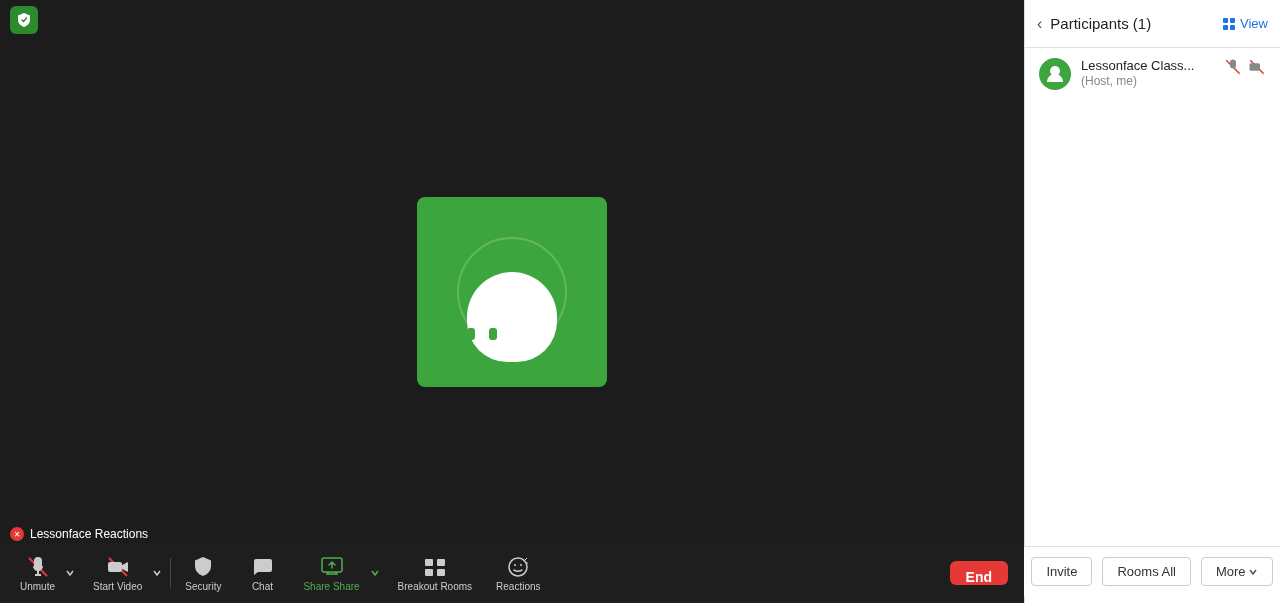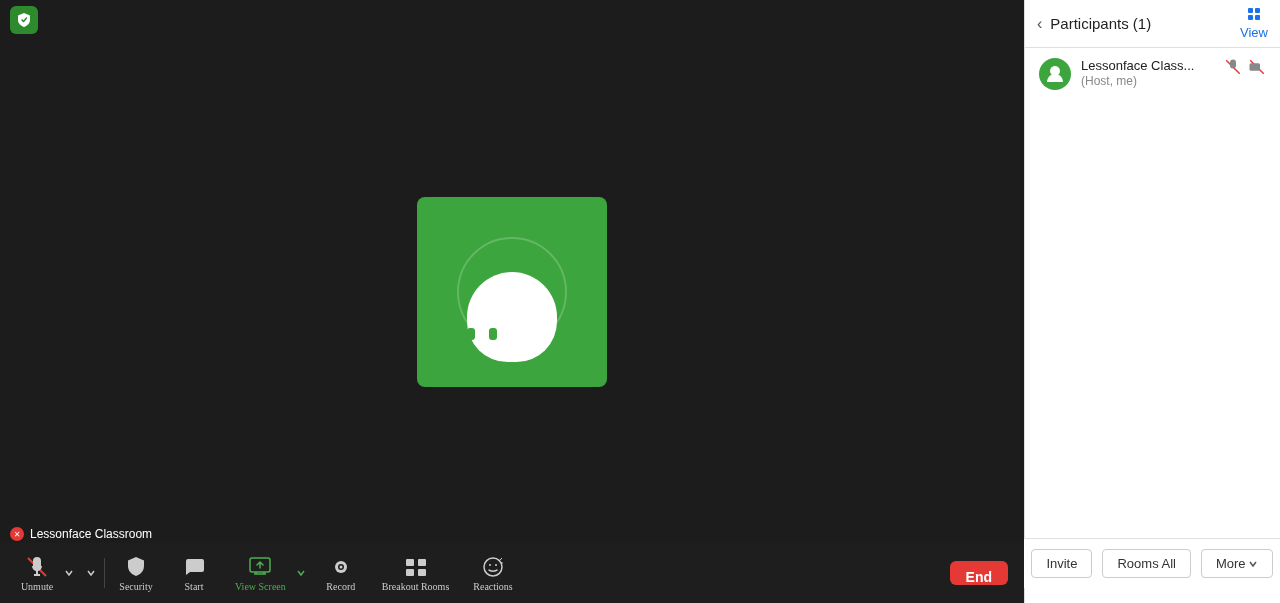--- a/index.html
+++ b/index.html
@@ -139,21 +139,20 @@
     .tool-icon {
       width: 24px;
       height: 24px;
       margin-bottom: 2px;
     }
 
     .tool-label {
       font-size: 10px;
       color: #ccc;
       white-space: nowrap;
-      font-family: Liberation Serif, serif;
     }
 
     .tool-label.green-label {
       color: #4caf50;
     }
 
     .chevron-btn {
       display: flex;
       align-items: center;
       justify-content: center;
@@ -231,21 +230,20 @@
       color: #222;
     }
 
     #view-btn {
       display: flex;
       align-items: center;
       gap: 4px;
       color: #1a73e8;
       font-size: 13px;
       cursor: pointer;
-      flex-direction: column;
     }
 
     #participant-item {
       display: flex;
       padding: 10px 14px;
       gap: 10px;
     }
 
     #participant-avatar {
       width: 32px;
@@ -265,21 +263,21 @@
     }
 
     .participant-actions {
       display: flex;
       gap: 6px;
     }
 
     
     #panel-footer {
       position: absolute;
-      bottom: 15px;
+      bottom: 7px;
       right: 0;
       width: 256px;
       height: 50px;
       border-top: 1px solid #e0e0e0;
       display: flex;
       align-items: center;
       justify-content: center;
       gap: 10px;
       background: #fff;
     }
@@ -338,21 +336,21 @@
             <div class="avatar-eye"></div>
             <div class="avatar-eye"></div>
           </div>
         </div>
       </div>
     </div>
   </div>
 
   <div id="name-label">
     <div class="muted-icon">✕</div>
-    <span>Lessonface Classroom</span>
+    <span>Lessonface Reactions</span>
   </div>
 
   <div id="toolbar">
 
     <div class="tool-group">
       <div class="tool-btn">
         <svg class="tool-icon" viewBox="0 0 24 24" fill="none">
           <line x1="3" y1="3" x2="21" y2="21" stroke="#e53935" stroke-width="2"></line>
           <path d="M12 2a4 4 0 0 1 4 4v6a4 4 0 0 1-8 0V6a4 4 0 0 1 4-4z" fill="#ccc"></path>
           <path d="M8 11a4 4 0 0 0 8 0" stroke="#ccc" stroke-width="2" fill="none"></path>
@@ -362,20 +360,28 @@
         <span class="tool-label">Unmute</span>
       </div>
       <div class="chevron-btn">
         <svg width="10" height="10" viewBox="0 0 10 10">
             <path d="M2 3l3 4 3-4" fill="none" stroke="#ccc" stroke-width="1.5"></path>
           </svg>
       </div>
     </div>
 
     <div class="tool-group">
+      <div class="tool-btn">
+        <svg class="tool-icon" viewBox="0 0 24 24" fill="none">
+          <line x1="3" y1="3" x2="21" y2="21" stroke="#e53935" stroke-width="2"></line>
+          <rect x="2" y="7" width="14" height="10" rx="2" fill="#ccc"></rect>
+          <path d="M16 10l6-3v10l-6-3V10z" fill="#ccc"></path>
+        </svg>
+        <span class="tool-label">Start Video</span>
+      </div>
       <div class="chevron-btn">
         <svg width="10" height="10" viewBox="0 0 10 10">
             <path d="M2 3l3 4 3-4" fill="none" stroke="#ccc" stroke-width="1.5"></path>
           </svg>
       </div>
     </div>
 
     <div class="divider"></div>
 
     <div class="tool-group">
@@ -386,50 +392,40 @@
         <span class="tool-label">Security</span>
       </div>
     </div>
 
 
     <div class="tool-group">
       <div class="tool-btn">
         <svg class="tool-icon" viewBox="0 0 24 24" fill="none">
           <path d="M4 4h16a2 2 0 0 1 2 2v9a2 2 0 0 1-2 2H8l-4 3V6a2 2 0 0 1 2-2z" fill="#ccc"></path>
         </svg>
-        <span class="tool-label">Start</span>
+        <span class="tool-label">Chat</span>
       </div>
     </div>
 
     <div class="tool-group">
       <div class="tool-btn">
         <svg class="tool-icon" viewBox="0 0 24 24" fill="none">
           <rect x="2" y="3" width="20" height="14" rx="2" fill="none" stroke="#4caf50" stroke-width="1.5"></rect>
           <path d="M12 7v6M9 10l3-3 3 3" stroke="#4caf50" stroke-width="1.5" stroke-linecap="round" stroke-linejoin="round"></path>
           <path d="M8 17v2M16 17v2M6 19h12" stroke="#4caf50" stroke-width="1.5"></path>
         </svg>
-        <span class="tool-label green-label">View Screen</span>
+        <span class="tool-label green-label">Share Share</span>
       </div>
       <div class="chevron-btn">
         <svg width="10" height="10" viewBox="0 0 10 10">
             <path d="M2 3l3 4 3-4" fill="none" stroke="#4caf50" stroke-width="1.5"></path>
           </svg>
       </div>
     </div>
 
-    <div class="tool-group">
-      <div class="tool-btn">
-        <svg class="tool-icon" viewBox="0 0 24 24" fill="none">
-          <circle cx="12" cy="12" r="6" fill="#ccc"></circle>
-          <circle cx="12" cy="12" r="3" fill="#1c1c1c"></circle>
-          <circle cx="12" cy="12" r="1.5" fill="#ccc"></circle>
-        </svg>
-        <span class="tool-label">Record</span>
-      </div>
-    </div>
 
     <div class="tool-group">
       <div class="tool-btn">
         <svg class="tool-icon" viewBox="0 0 24 24" fill="none">
           <rect x="2" y="4" width="8" height="7" rx="1" fill="#ccc"></rect>
           <rect x="14" y="4" width="8" height="7" rx="1" fill="#ccc"></rect>
           <rect x="2" y="14" width="8" height="7" rx="1" fill="#ccc"></rect>
           <rect x="14" y="14" width="8" height="7" rx="1" fill="#ccc"></rect>
         </svg>
         <span class="tool-label">Breakout Rooms</span>

